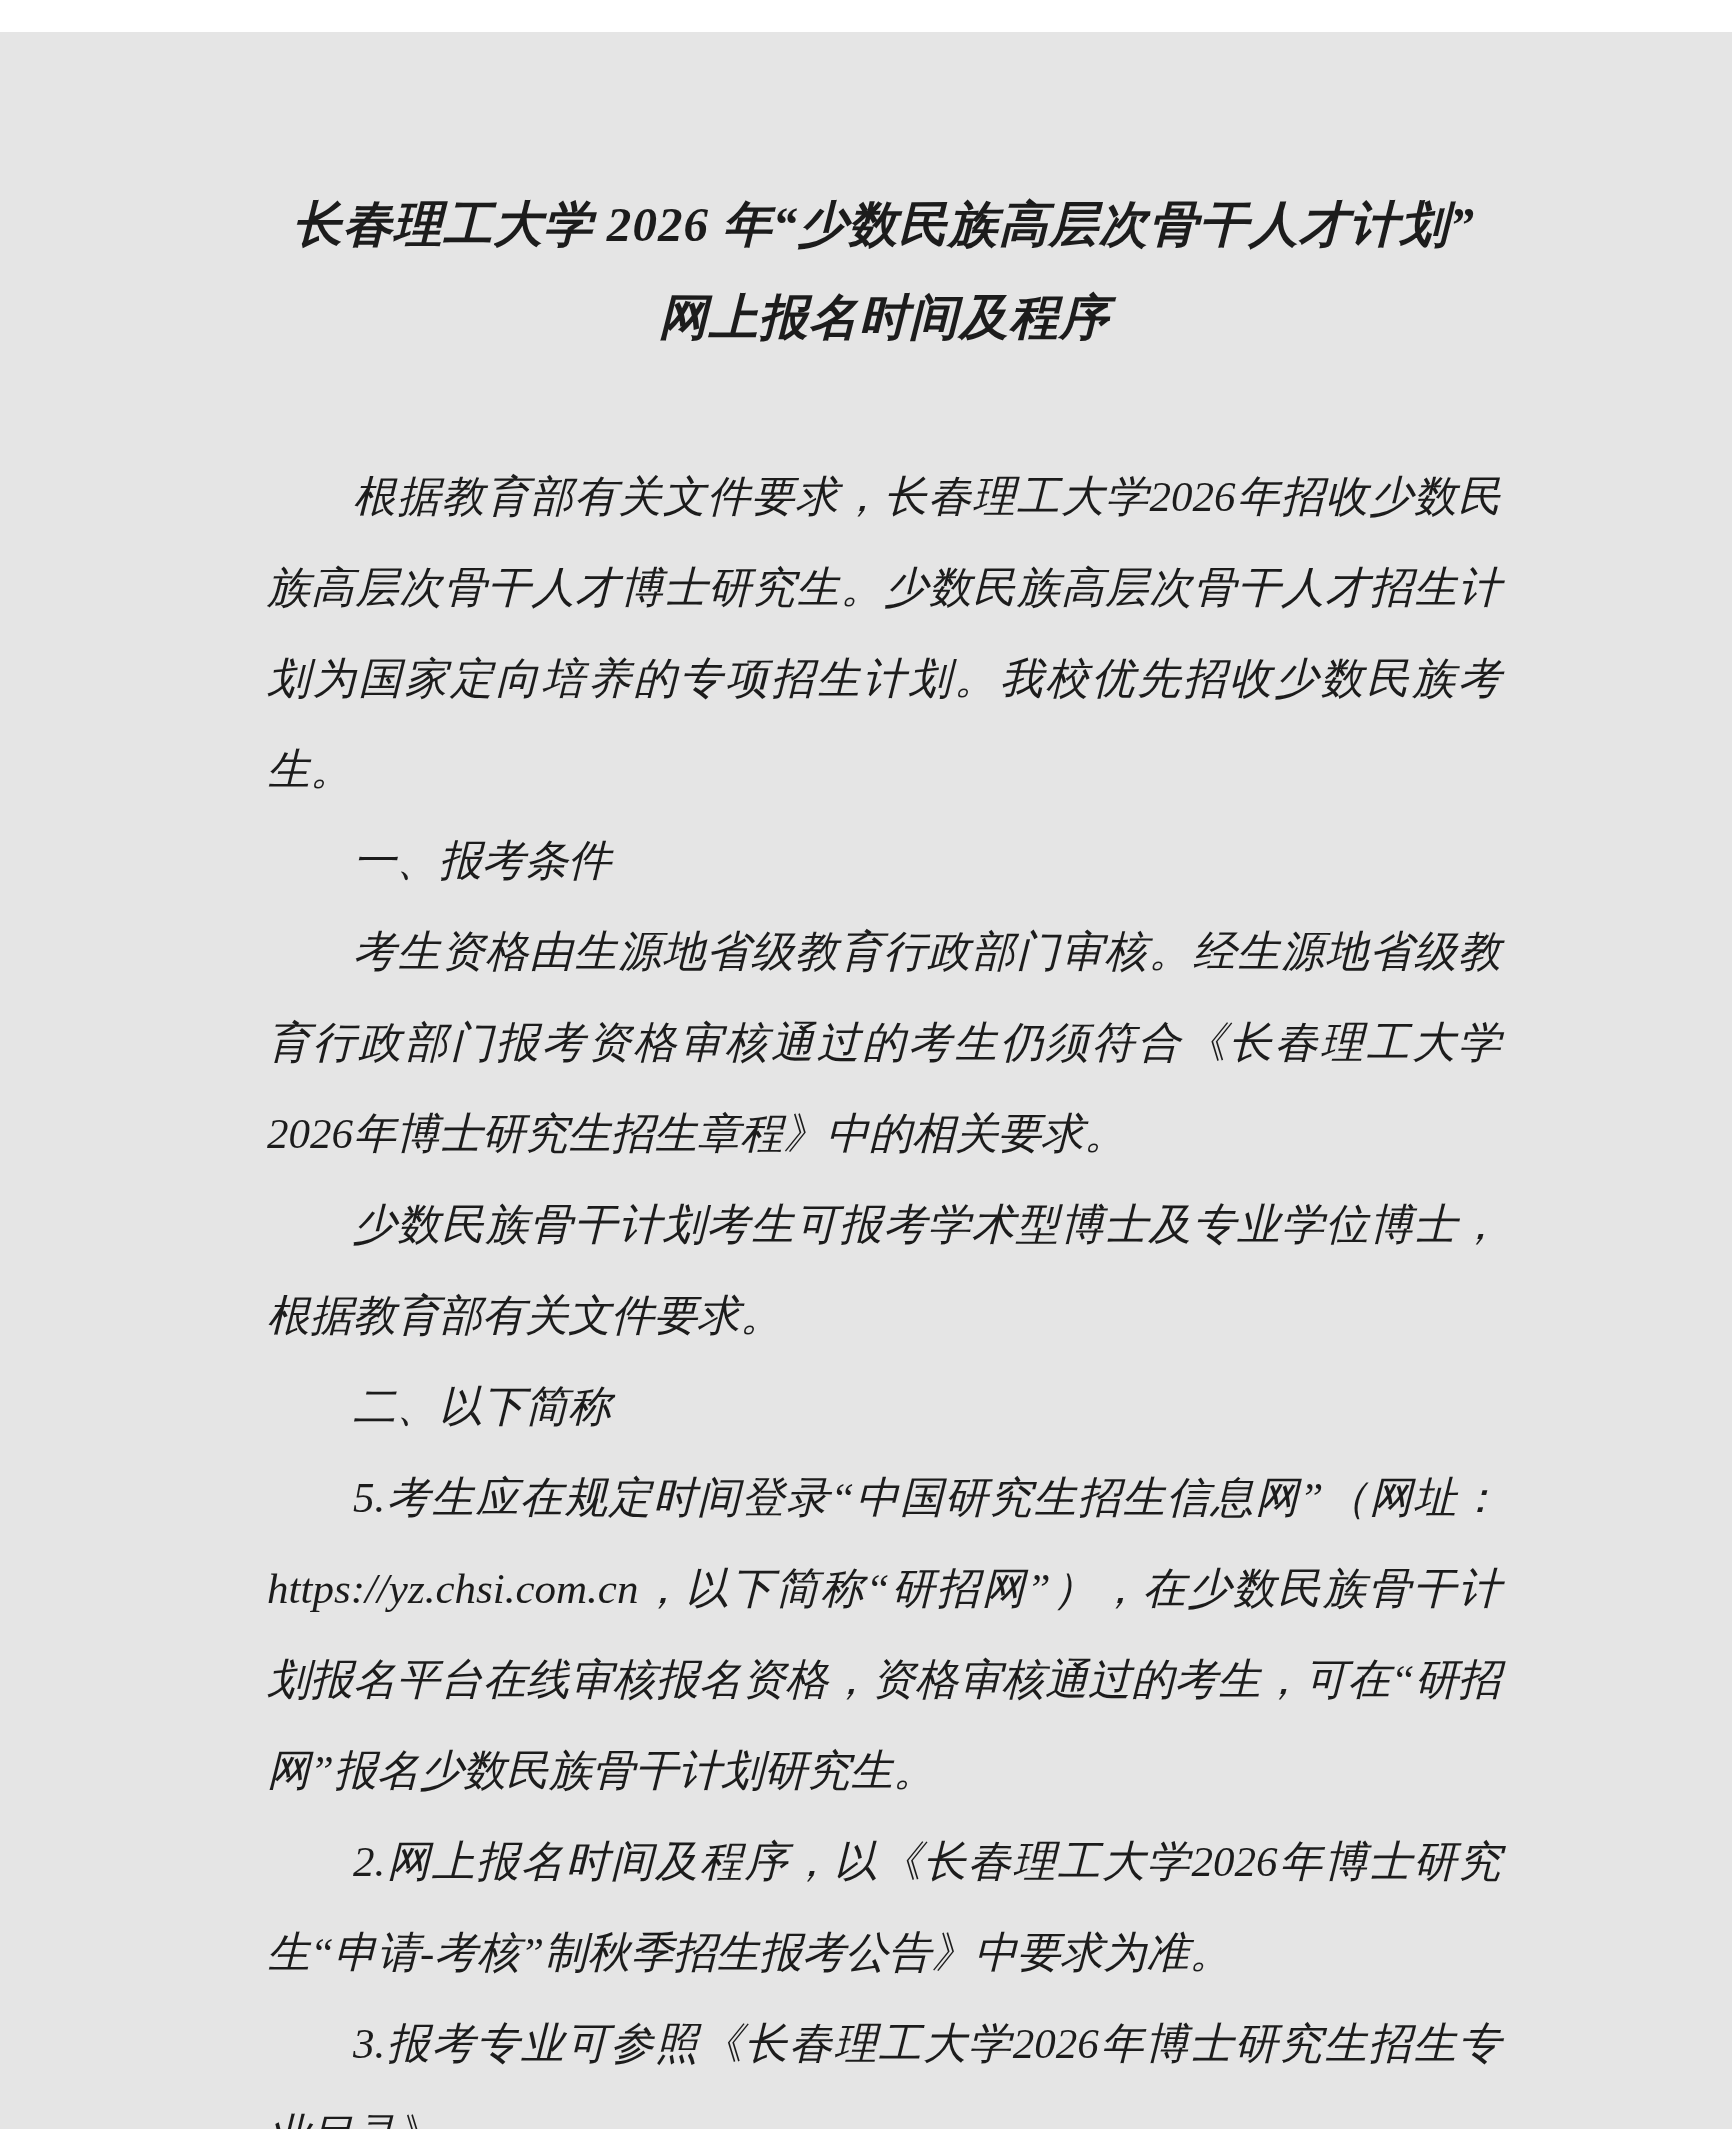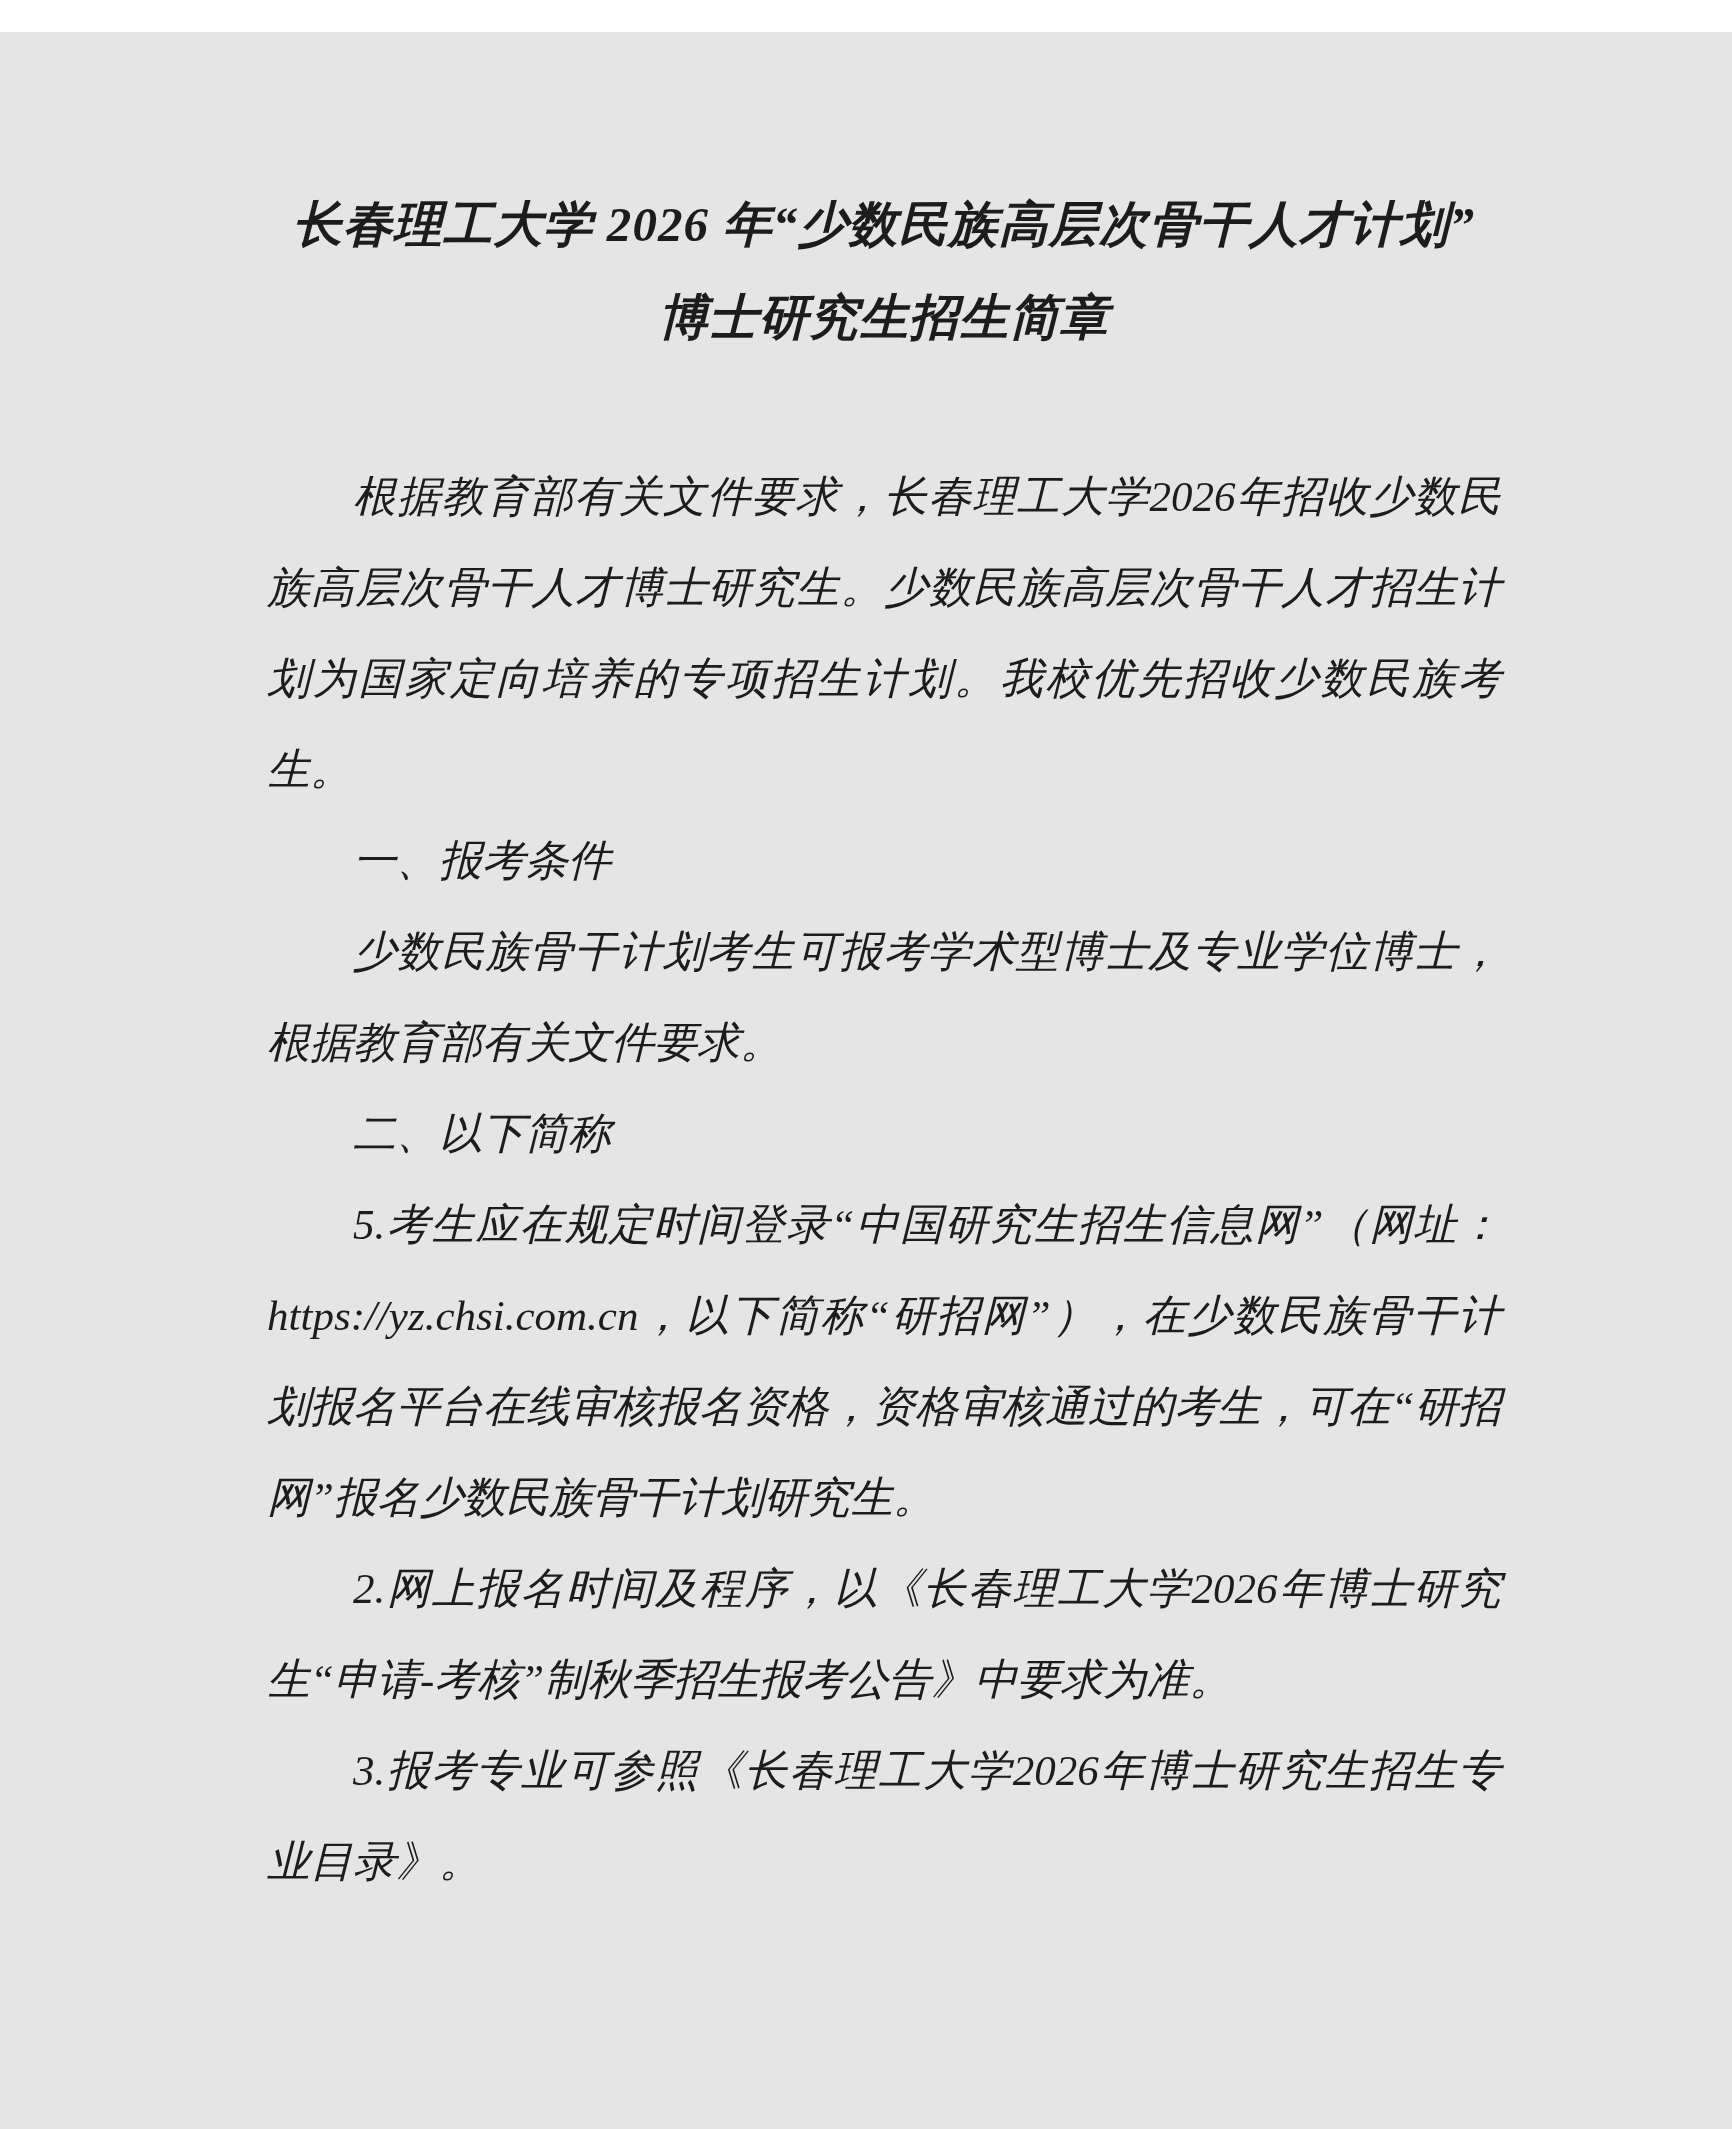--- a/index.html
+++ b/index.html
@@ -39,28 +39,29 @@
   .heading { text-indent: 2em; font-weight: 400; }
 </style>
 </head>
 <body>
 
 <div class="page">
   <div class="content">
 
     <div class="title-block">
       <div>长春理工大学 2026 年“少数民族高层次骨干人才计划”</div>
-      <div>博士研究生招生简章</div>
+      <div>网上报名时间及程序</div>
     </div>
 
     <div class="title-gap"></div>
 
     <div class="doc-body">
       <p class="para">根据教育部有关文件要求，长春理工大学2026年招收少数民族高层次骨干人才博士研究生。少数民族高层次骨干人才招生计划为国家定向培养的专项招生计划。我校优先招收少数民族考生。</p>
       <p class="heading">一、报考条件</p>
+      <p class="para">考生资格由生源地省级教育行政部门审核。经生源地省级教育行政部门报考资格审核通过的考生仍须符合《长春理工大学2026年博士研究生招生章程》中的相关要求。</p>
       <p class="para">少数民族骨干计划考生可报考学术型博士及专业学位博士，根据教育部有关文件要求。</p>
       <p class="heading">二、以下简称</p>
       <p class="para">5.考生应在规定时间登录“中国研究生招生信息网”（网址：https://yz.chsi.com.cn，以下简称“研招网”），在少数民族骨干计划报名平台在线审核报名资格，资格审核通过的考生，可在“研招网”报名少数民族骨干计划研究生。</p>
       <p class="para">2.网上报名时间及程序，以《长春理工大学2026年博士研究生“申请-考核”制秋季招生报考公告》中要求为准。</p>
       <p class="para">3.报考专业可参照《长春理工大学2026年博士研究生招生专业目录》。</p>
 
     </div>
 
   </div>
 </div>

